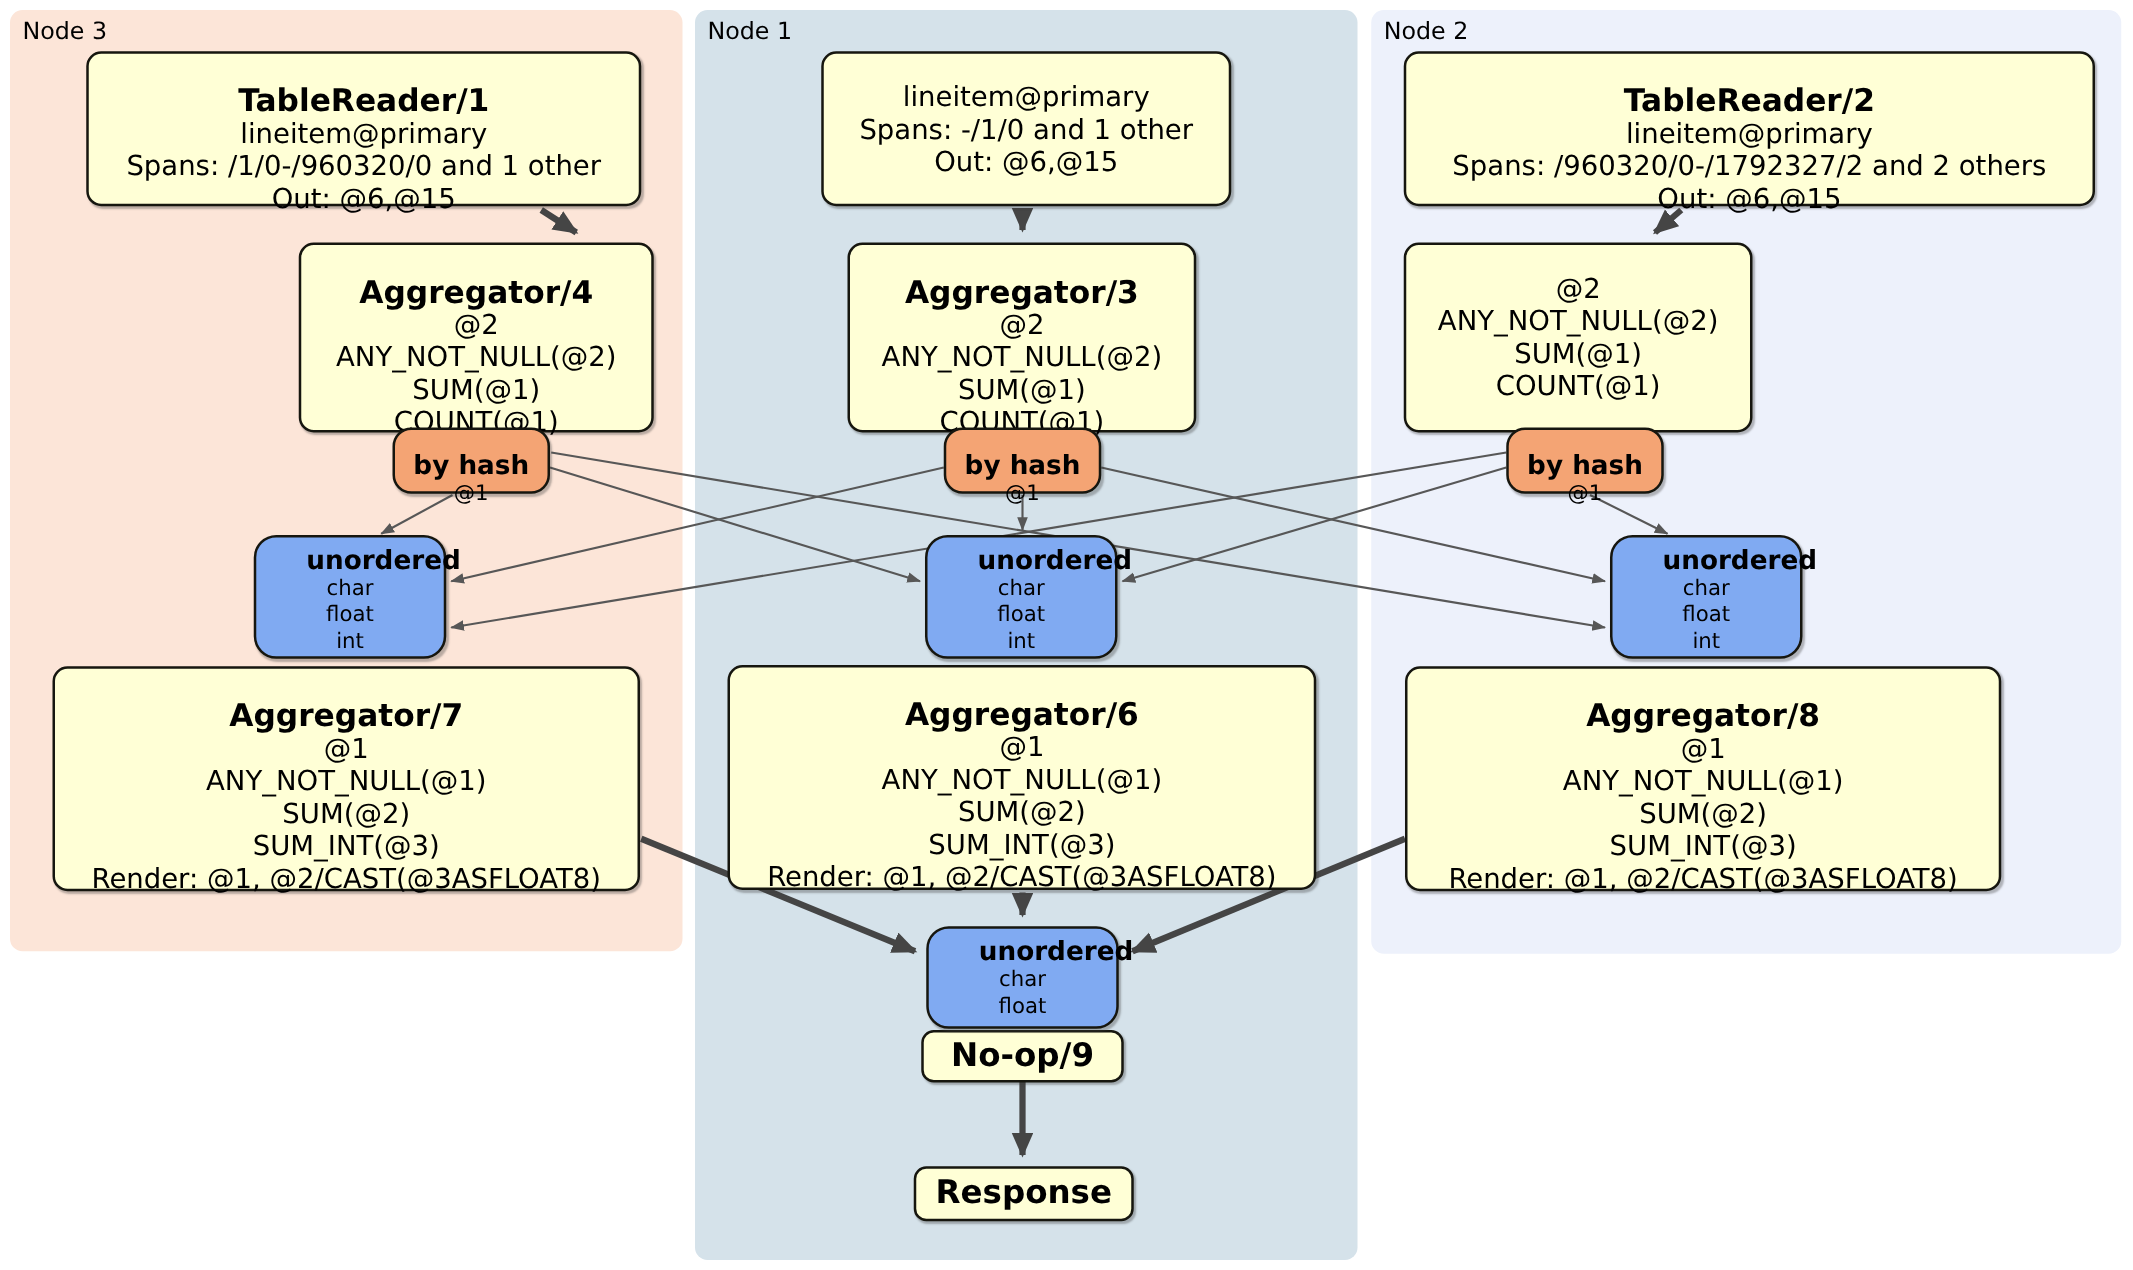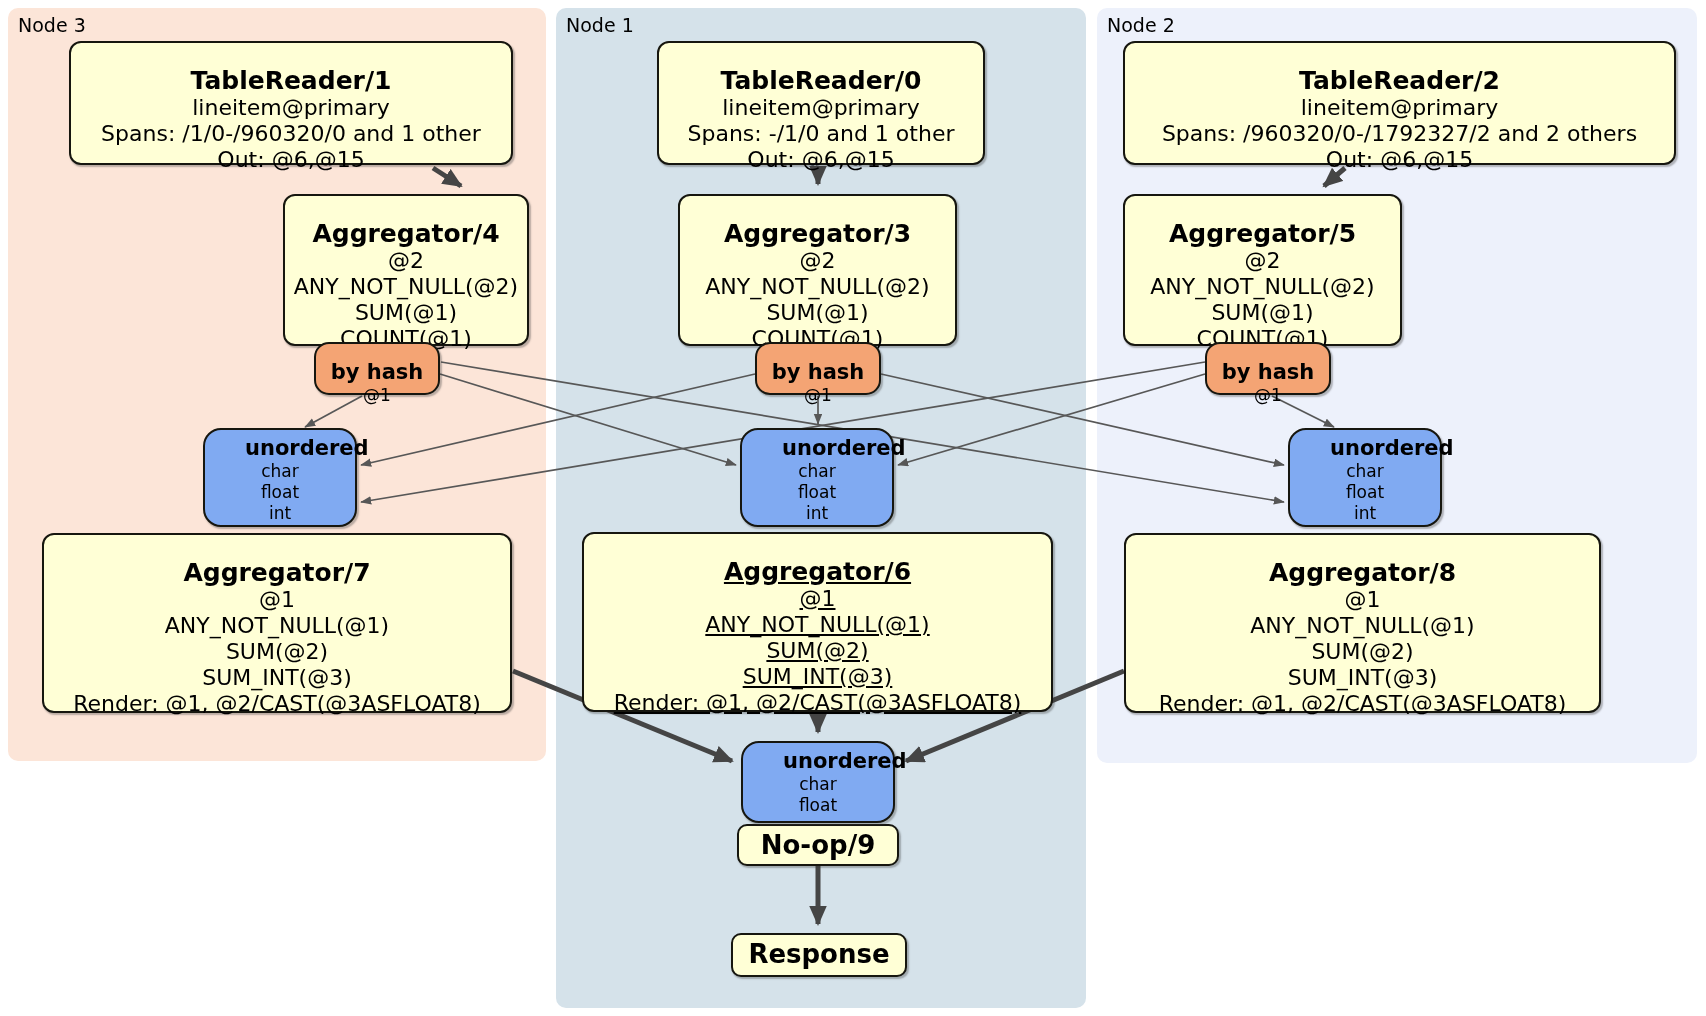--- a/index.html
+++ b/index.html
@@ -100,48 +100,46 @@
     </g>
   </svg>
 
   <div class="pbox" style="left:69px;top:41px;width:444px;height:124px;">
     <span class="t">TableReader/1</span>
     <span class="l">lineitem@primary</span>
     <span class="l">Spans: /1/0-/960320/0 and 1 other</span>
     <span class="l">Out: @6,@15</span>
   </div>
   <div class="pbox" style="left:657px;top:41px;width:328px;height:124px;">
-    <span class="t">TableReader/0</span>
     <span class="l">lineitem@primary</span>
     <span class="l">Spans: -/1/0 and 1 other</span>
     <span class="l">Out: @6,@15</span>
   </div>
   <div class="pbox" style="left:1123px;top:41px;width:553px;height:124px;">
     <span class="t">TableReader/2</span>
     <span class="l">lineitem@primary</span>
     <span class="l">Spans: /960320/0-/1792327/2 and 2 others</span>
     <span class="l">Out: @6,@15</span>
   </div>
 
-  <div class="pbox" style="left:239px;top:194px;width:246px;height:152px;margin-left:44px;">
+  <div class="pbox" style="left:239px;top:194px;width:284px;height:152px;">
     <span class="t">Aggregator/4</span>
     <span class="l">@2</span>
     <span class="l">ANY_NOT_NULL(@2)</span>
     <span class="l">SUM(@1)</span>
     <span class="l">COUNT(@1)</span>
   </div>
   <div class="pbox" style="left:678px;top:194px;width:279px;height:152px;">
     <span class="t">Aggregator/3</span>
     <span class="l">@2</span>
     <span class="l">ANY_NOT_NULL(@2)</span>
     <span class="l">SUM(@1)</span>
     <span class="l">COUNT(@1)</span>
   </div>
   <div class="pbox" style="left:1123px;top:194px;width:279px;height:152px;">
-    <span class="t">Aggregator/5</span>
     <span class="l">@2</span>
     <span class="l">ANY_NOT_NULL(@2)</span>
     <span class="l">SUM(@1)</span>
     <span class="l">COUNT(@1)</span>
   </div>
 
   <div class="router" style="left:314px;top:342px;width:126px;height:53px;">
     <span class="t">by hash</span>
     <span class="s">@1</span>
   </div>
@@ -174,21 +172,21 @@
   </div>
 
   <div class="pbox" style="left:42px;top:533px;width:470px;height:180px;">
     <span class="t">Aggregator/7</span>
     <span class="l">@1</span>
     <span class="l">ANY_NOT_NULL(@1)</span>
     <span class="l">SUM(@2)</span>
     <span class="l">SUM_INT(@3)</span>
     <span class="l">Render: @1, @2/CAST(@3ASFLOAT8)</span>
   </div>
-  <div class="pbox" style="left:582px;top:532px;width:471px;height:180px;text-decoration:underline;">
+  <div class="pbox" style="left:582px;top:532px;width:471px;height:180px;">
     <span class="t">Aggregator/6</span>
     <span class="l">@1</span>
     <span class="l">ANY_NOT_NULL(@1)</span>
     <span class="l">SUM(@2)</span>
     <span class="l">SUM_INT(@3)</span>
     <span class="l">Render: @1, @2/CAST(@3ASFLOAT8)</span>
   </div>
   <div class="pbox" style="left:1124px;top:533px;width:477px;height:180px;">
     <span class="t">Aggregator/8</span>
     <span class="l">@1</span>

